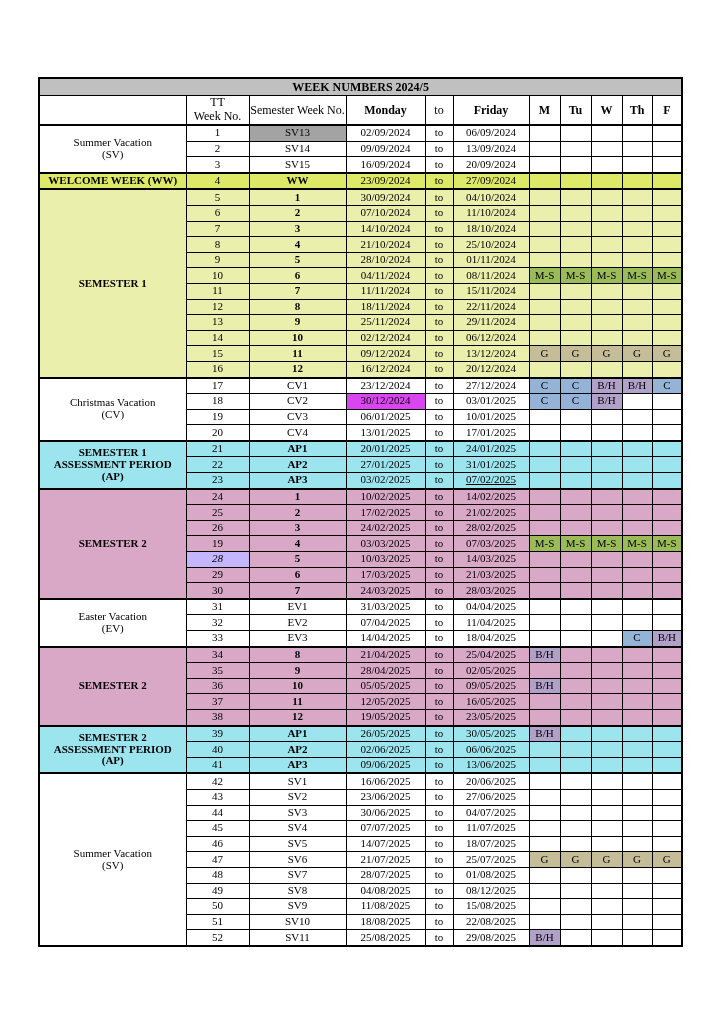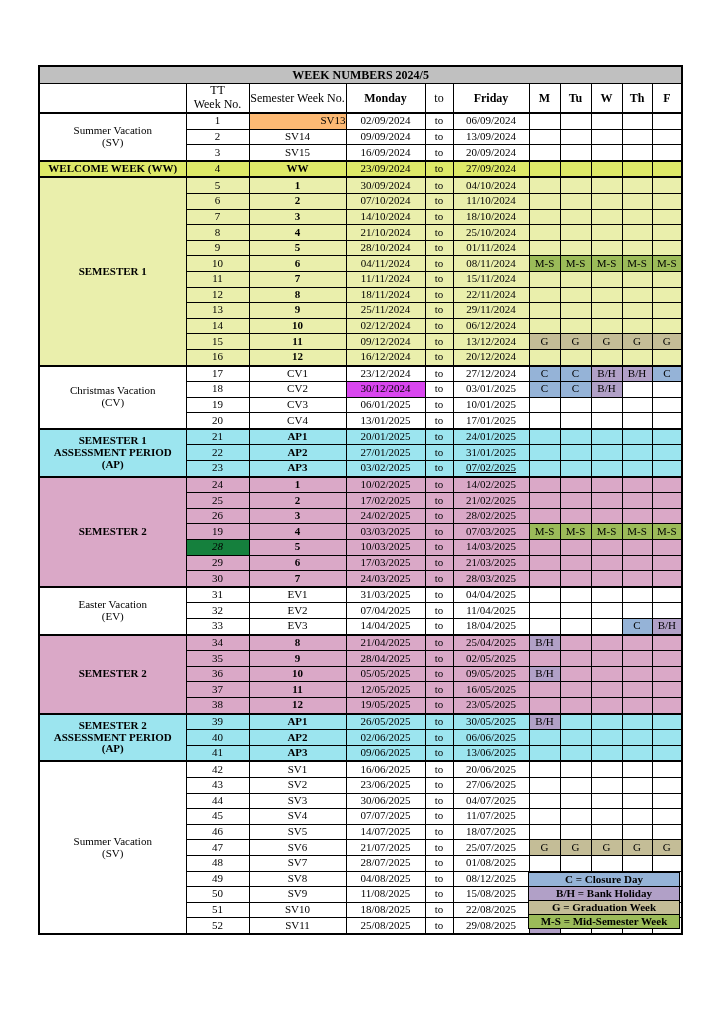--- a/index.html
+++ b/index.html
@@ -1,20 +1,20 @@
 <!DOCTYPE html>
 <html><head>
 <meta charset="utf-8">
 <style>
   html,body{margin:0;padding:0;background:#fff;width:724px;height:1024px;overflow:hidden;
     font-family:"Liberation Serif","DejaVu Serif",serif;color:#000;}
   #page{position:relative;width:724px;height:1024px;background:#fff;}
   #title{position:absolute;top:26px;left:0;width:724px;text-align:center;
     font-size:16px;font-weight:normal;}
-  table#weeks{position:absolute;left:38px;top:65px;width:643px;border-collapse:collapse;
+  table#weeks{position:absolute;left:38px;top:77px;width:643px;border-collapse:collapse;
     table-layout:fixed;border:2px solid #000;}
   #weeks td{border:1px solid #000;padding:0;text-align:center;vertical-align:middle;
     font-size:11px;line-height:1.08;overflow:hidden;white-space:nowrap;}
   #weeks tr.hdr-bar td{height:16px;font-weight:bold;font-size:12px;}
   #weeks tr.hdr td{height:28px;font-size:12px;}
   #weeks tr.hdr td.two-line{white-space:pre-line;line-height:1.15;}
   #weeks tr.hdr td.bold-col{font-weight:bold;}
   #weeks tbody td{height:14.6px;}
   #weeks tbody tr.group-start td{border-top:2px solid #000;}
   td.label-cell{font-size:11px;white-space:normal;}
@@ -66,21 +66,21 @@
         <td class="bold-col">F</td>
       </tr>
     </thead>
     <tbody>
         <tr class="group-start">
           <td rowspan="3" class="label-cell" style="background: rgb(255, 255, 255);">
             <div>Summer Vacation</div>
             <div>(SV)</div>
           </td>
           <td style="background: rgb(255, 255, 255);">1</td>
-          <td style="background: #fdba74; text-align: right;">SV13</td>
+          <td style="background: #a3a3a3;">SV13</td>
           <td style="background: rgb(255, 255, 255);">02/09/2024</td>
           <td style="background: rgb(255, 255, 255);">to</td>
           <td style="background: rgb(255, 255, 255);">06/09/2024</td>
           <td class="day-cell" style="background: rgb(255, 255, 255);"></td>
           <td class="day-cell" style="background: rgb(255, 255, 255);"></td>
           <td class="day-cell" style="background: rgb(255, 255, 255);"></td>
           <td class="day-cell" style="background: rgb(255, 255, 255);"></td>
           <td class="day-cell" style="background: rgb(255, 255, 255);"></td>
         </tr>
         <tr>
@@ -407,21 +407,21 @@
           <td style="background: rgb(218, 168, 199);">03/03/2025</td>
           <td style="background: rgb(218, 168, 199);">to</td>
           <td style="background: rgb(218, 168, 199);">07/03/2025</td>
           <td class="day-cell" style="background: rgb(155, 187, 89);">M-S</td>
           <td class="day-cell" style="background: rgb(155, 187, 89);">M-S</td>
           <td class="day-cell" style="background: rgb(155, 187, 89);">M-S</td>
           <td class="day-cell" style="background: rgb(155, 187, 89);">M-S</td>
           <td class="day-cell" style="background: rgb(155, 187, 89);">M-S</td>
         </tr>
         <tr>
-          <td style="background: #15803d; font-style: italic;">28</td>
+          <td style="background: #c4b5fd; font-style: italic;">28</td>
           <td class="sem-bold" style="background: rgb(218, 168, 199);">5</td>
           <td style="background: rgb(218, 168, 199);">10/03/2025</td>
           <td style="background: rgb(218, 168, 199);">to</td>
           <td style="background: rgb(218, 168, 199);">14/03/2025</td>
           <td class="day-cell" style="background: rgb(218, 168, 199);"></td>
           <td class="day-cell" style="background: rgb(218, 168, 199);"></td>
           <td class="day-cell" style="background: rgb(218, 168, 199);"></td>
           <td class="day-cell" style="background: rgb(218, 168, 199);"></td>
           <td class="day-cell" style="background: rgb(218, 168, 199);"></td>
         </tr>
@@ -725,20 +725,14 @@
           <td style="background: rgb(255, 255, 255);">29/08/2025</td>
           <td class="day-cell" style="background: rgb(177, 160, 199);">B/H</td>
           <td class="day-cell" style="background: rgb(255, 255, 255);"></td>
           <td class="day-cell" style="background: rgb(255, 255, 255);"></td>
           <td class="day-cell" style="background: rgb(255, 255, 255);"></td>
           <td class="day-cell" style="background: rgb(255, 255, 255);"></td>
         </tr>
       </tbody>
   </table>
 
-  <div id="legend">
-      <div class="legend-item" style="background: rgb(149, 179, 215);">C = Closure Day</div>
-      <div class="legend-item" style="background: rgb(177, 160, 199);">B/H = Bank Holiday</div>
-      <div class="legend-item" style="background: rgb(196, 189, 151);">G = Graduation Week</div>
-      <div class="legend-item" style="background: rgb(155, 187, 89);">M-S = Mid-Semester Week</div>
-    </div>
 
 </div>
 
 </body></html>

